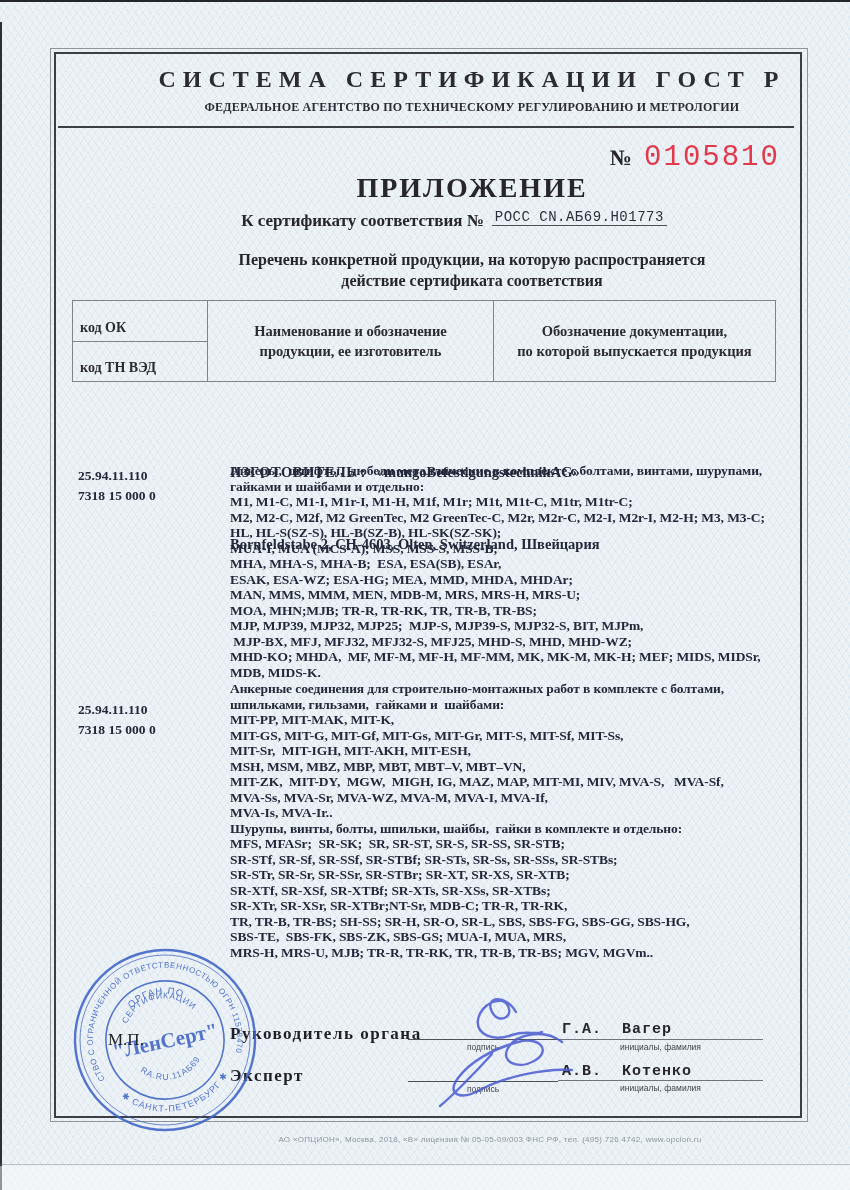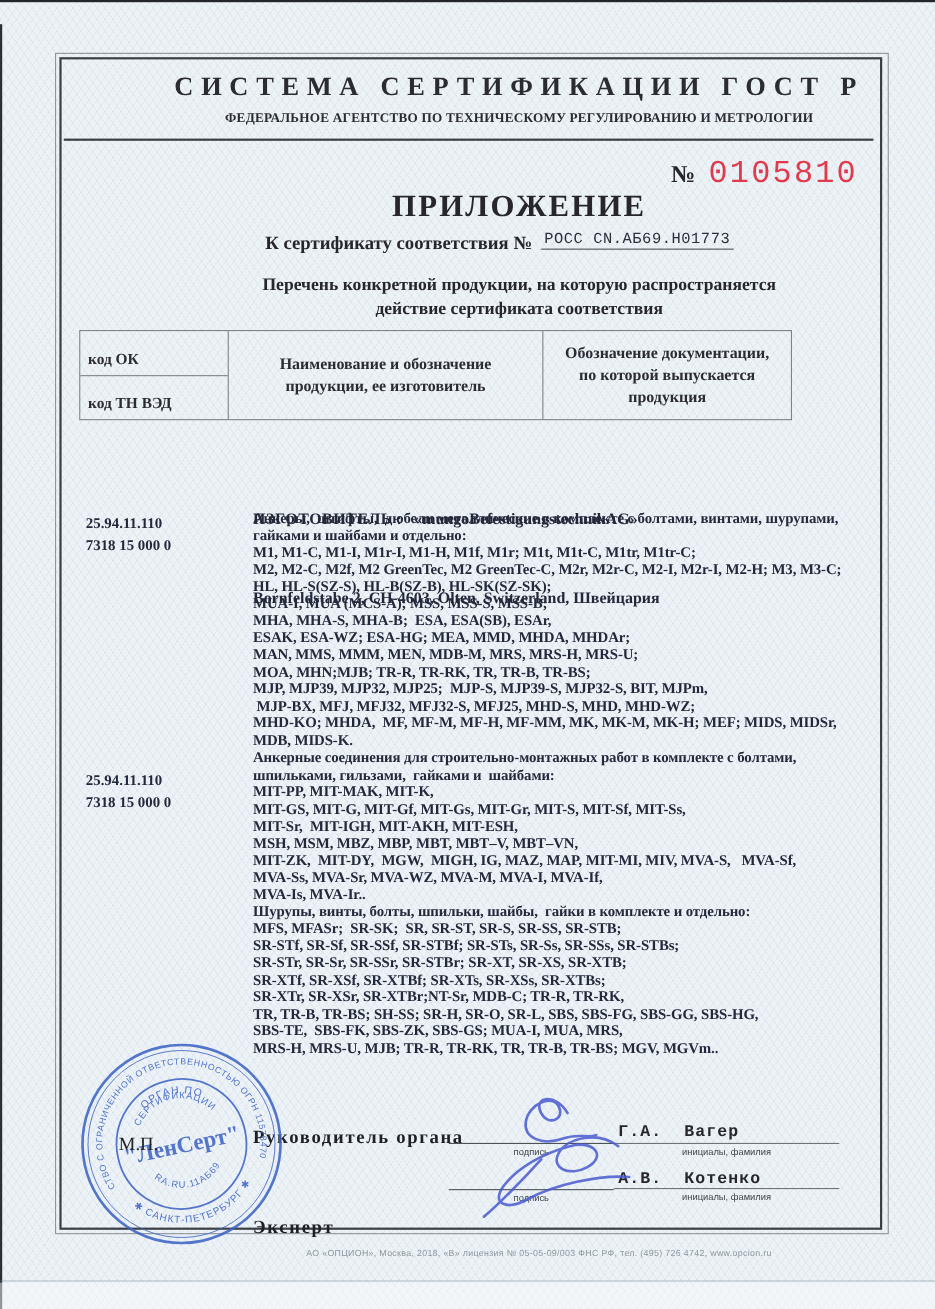--- a/index.html
+++ b/index.html
@@ -32,21 +32,21 @@
   .appendix-title{top:172px;font-size:28px;font-weight:bold;letter-spacing:2px;color:#26262c;}
 
   .cert-row{top:211px;left:50px;width:758px;text-align:center;padding-left:50px;box-sizing:border-box;}
   .cert-label{font-size:17px;font-weight:bold;color:#26262c;}
   .cert-num-wrap{display:inline-block;vertical-align:baseline;margin-left:4px;border-bottom:1px solid #4c5258;min-width:175px;
                  transform:translateY(-5px);}
   .cert-num{font-family:"Liberation Mono",monospace;font-size:14px;letter-spacing:0.5px;color:#2a2f38;white-space:pre;text-align:center;}
 
   .subtitle{top:249px;font-size:16px;font-weight:bold;line-height:21px;color:#26262c;}
 
-  .hdr-table{left:72px;top:300px;width:648px;height:82px;border:1px solid #7e848a;display:flex;box-sizing:border-box;
+  .hdr-table{left:72px;top:300px;width:704px;height:82px;border:1px solid #7e848a;display:flex;box-sizing:border-box;
              font-weight:bold;color:#2b2b33;}
   .col-codes{width:135px;border-right:1px solid #7e848a;display:flex;flex-direction:column;box-sizing:border-box;}
   .col-codes .cell{flex:1;display:flex;align-items:flex-end;padding:0 4px 5px 7px;font-size:14px;box-sizing:border-box;}
   .col-codes .cell.first{border-bottom:1px solid #7e848a;}
   .col-name{width:286px;border-right:1px solid #7e848a;display:flex;align-items:center;justify-content:center;text-align:center;
             font-size:14.5px;line-height:20px;white-space:pre-line;box-sizing:border-box;}
   .col-docs{flex:1;display:flex;align-items:center;justify-content:center;text-align:center;
             font-size:14.5px;line-height:20px;white-space:pre-line;box-sizing:border-box;}
 
   .manu{left:230px;top:412px;font-size:14.5px;font-weight:bold;color:#23283a;line-height:24px;white-space:pre;}
@@ -55,21 +55,21 @@
   .codes-col{left:78px;font-size:13.5px;font-weight:bold;color:#23283a;line-height:20px;white-space:pre;}
   .codes-1{top:466px;}
   .codes-2{top:700px;}
 
   .plines{left:230px;width:565px;font-size:13.5px;font-weight:bold;color:#23283a;line-height:15.5px;white-space:pre;letter-spacing:-0.1px;}
   .plines-1{top:463px;}
   .plines-2{top:681px;}
 
   .sig-role{left:230px;font-size:17px;font-weight:bold;letter-spacing:1.5px;color:#1f1f27;}
   .role-1{top:1024px;}
-  .role-2{top:1106px;}
+  .role-2{top:1066px;}
   .sig-line{border-bottom:1.5px solid #4c5258;height:0;}
   .sline-1{left:408px;top:1039px;width:150px;}
   .sline-2{left:408px;top:1081px;width:150px;}
   .nline-1{left:558px;top:1039px;width:205px;border-bottom:1px solid #6d747a;}
   .nline-2{left:558px;top:1080px;width:205px;border-bottom:1px solid #6d747a;}
   .sig-name{font-family:"Liberation Mono",monospace;font-size:15px;font-weight:bold;letter-spacing:1px;color:#26262c;white-space:pre;}
   .name-1{left:562px;top:1021px;}
   .name-2{left:562px;top:1063px;}
   .sig-caption{font-family:"Liberation Sans",sans-serif;font-size:8.5px;color:#41464c;text-align:center;}
   .cap-s1{left:408px;top:1042px;width:150px;}

